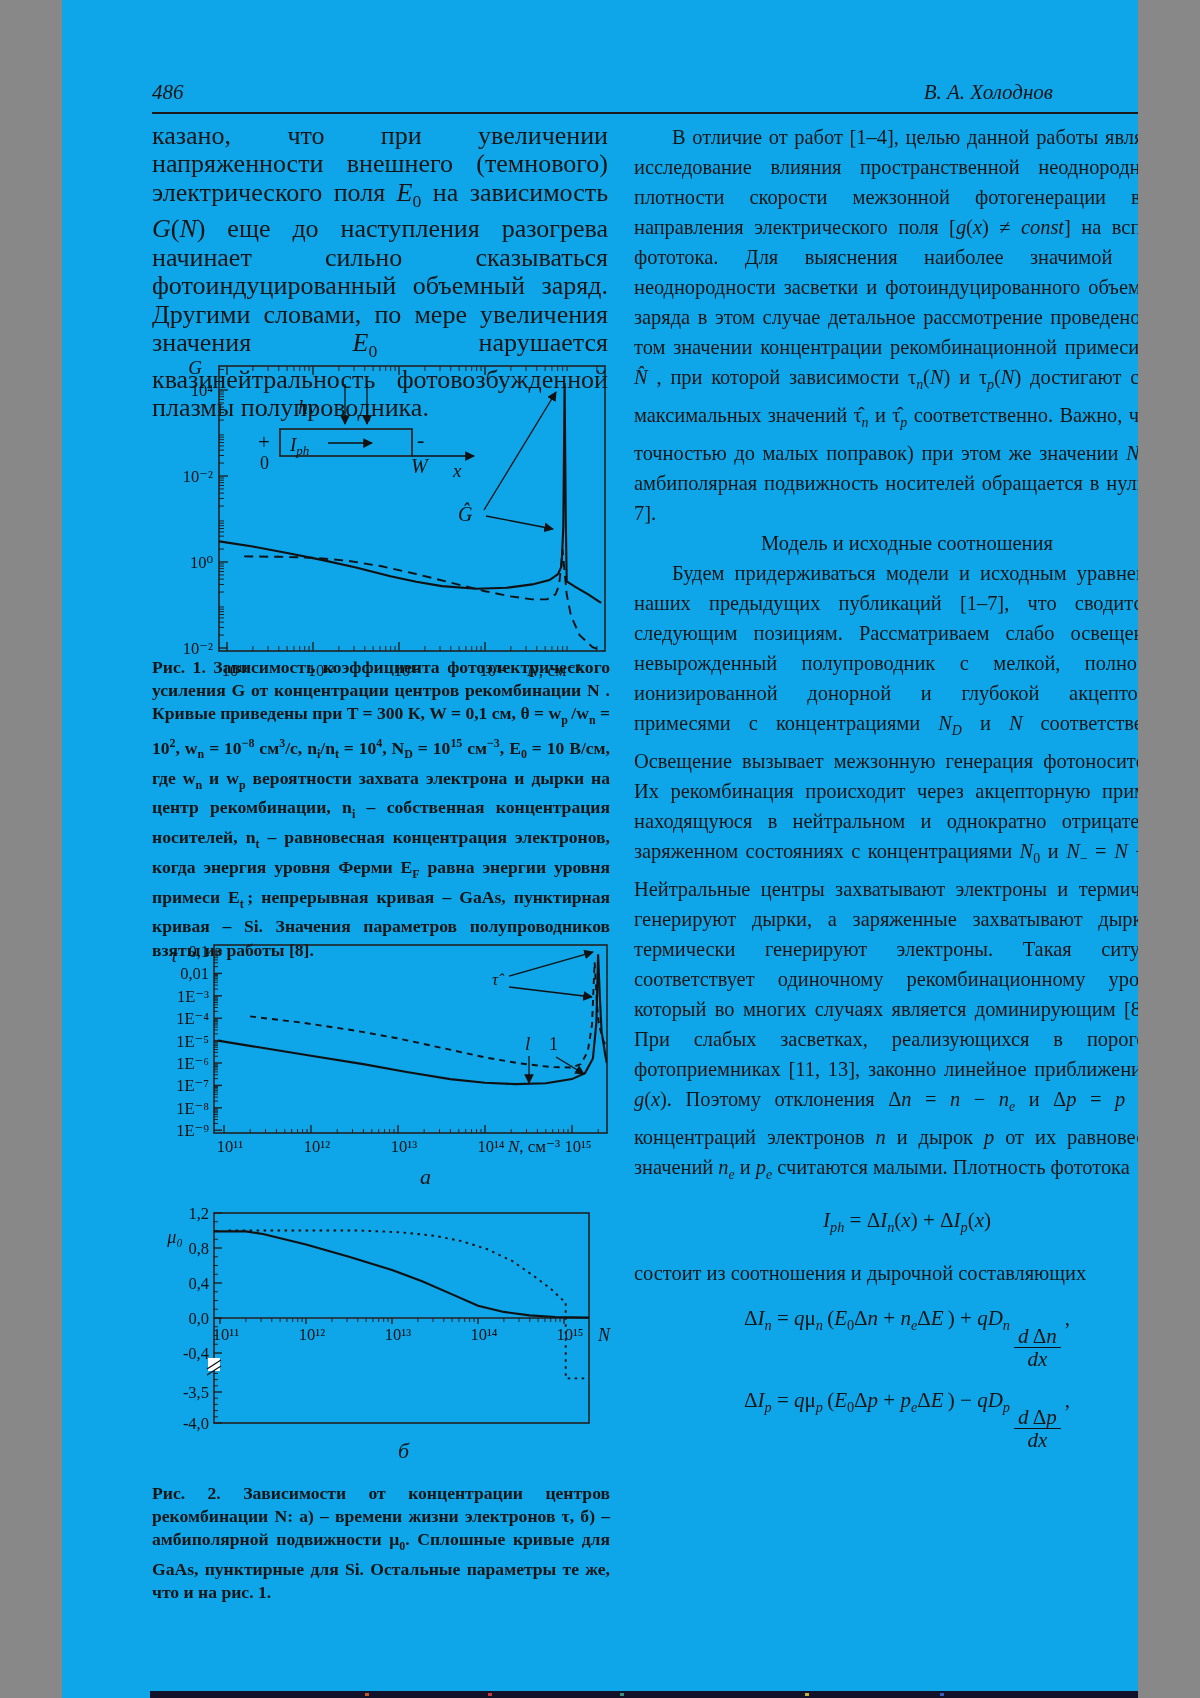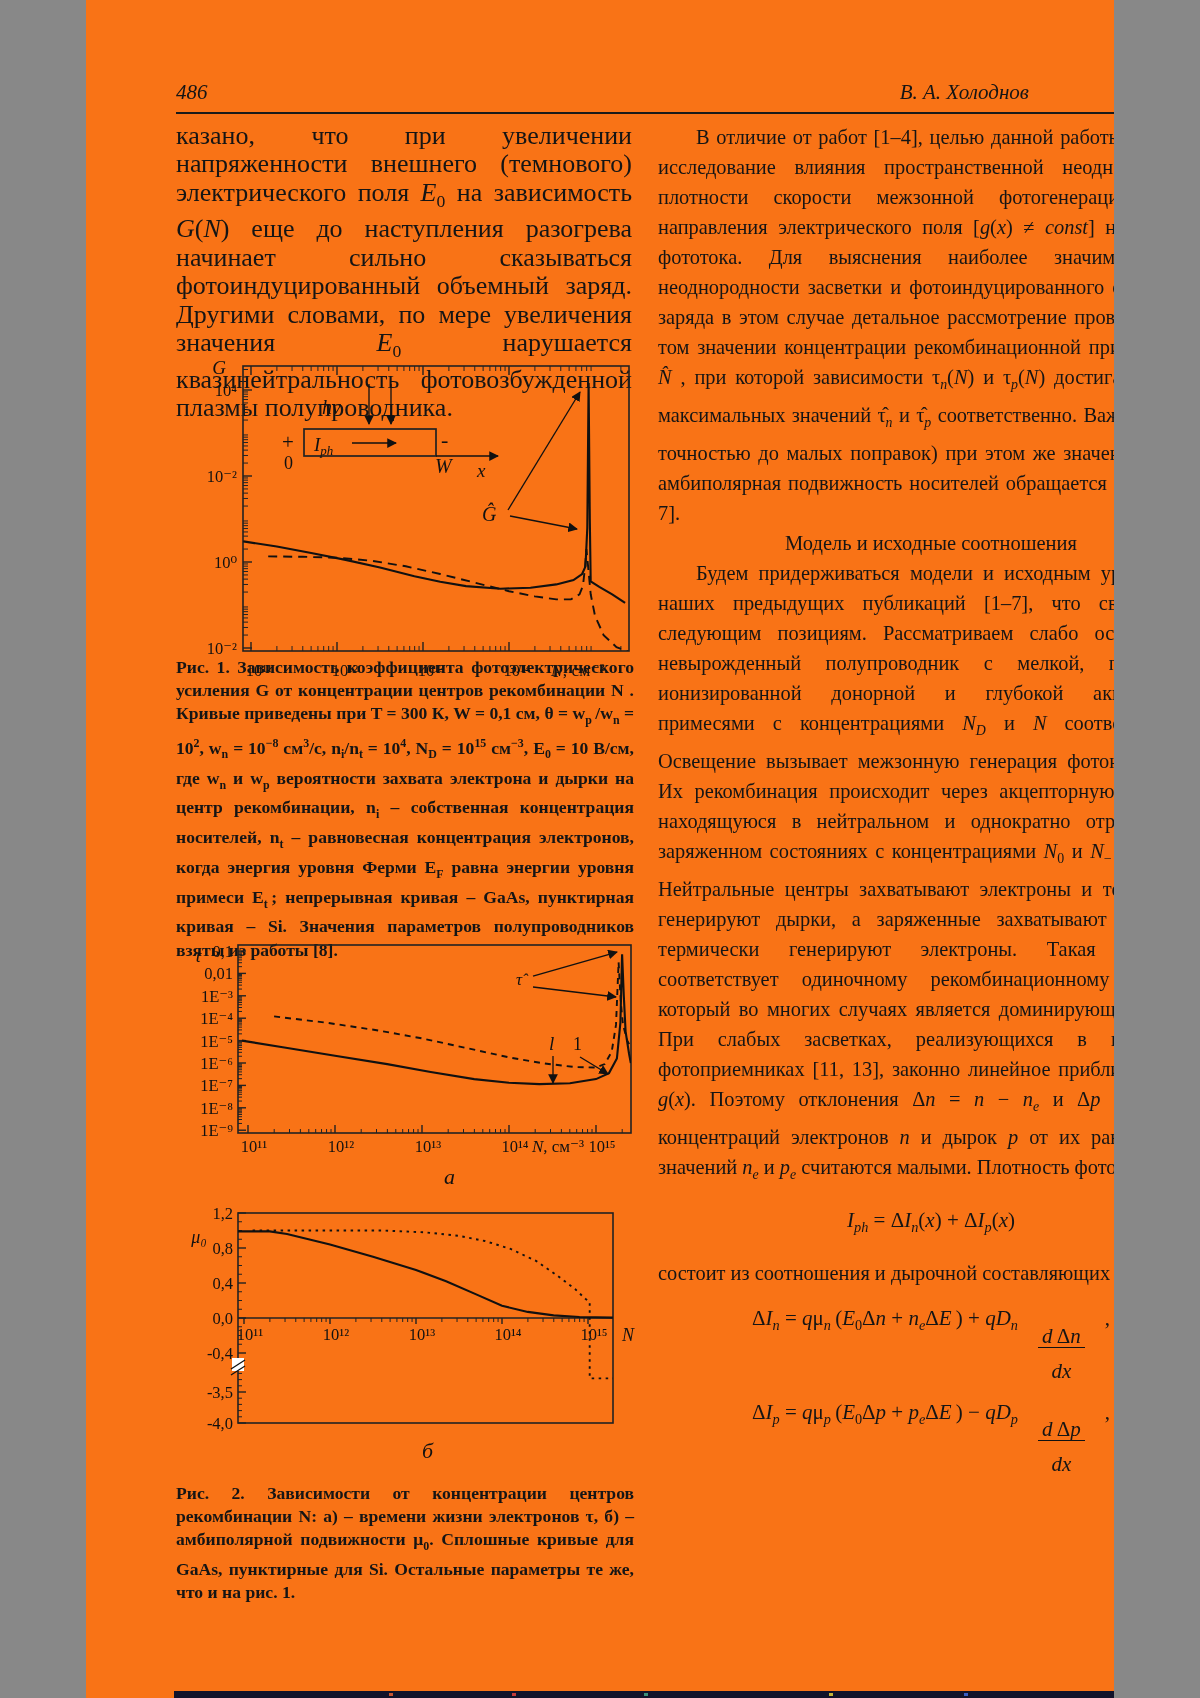--- a/index.html
+++ b/index.html
@@ -1,19 +1,19 @@
 <!DOCTYPE html>
 <html><head>
 <meta charset="utf-8">
 <style>
   html,body{margin:0;padding:0;background:#888;}
   .page{
-    position:relative;width:1028px;height:1698px;background:#f97316;
+    position:relative;width:1028px;height:1698px;background:#0ea5e9;
     font-family:"Liberation Serif","DejaVu Serif",serif;color:#151515;
-    margin:0 auto;overflow:hidden;
+    margin:0 auto;overflow:hidden;padding-left:48px;
   }
   
   .hdr-num{position:absolute;left:90px;top:80px;font-size:21px;font-style:italic;}
   .hdr-author{position:absolute;right:85px;top:80px;font-size:21px;font-style:italic;text-align:center;}
   .hdr-rule{position:absolute;left:90px;top:112px;width:1027px;height:2px;background:#1a1a1a;}
   
   .leftcol-para{
     position:absolute;left:90px;top:122px;width:456px;
     font-size:26px;line-height:28.4px;text-align:justify;
   }
@@ -26,21 +26,21 @@
   .section-heading{
     text-align:center;font-weight:normal;font-size:20.5px;
     margin:17px 0 15px 0;text-indent:0;
   }
   sub{font-size:0.68em;}
   sup{font-size:0.68em;}
   
   .eq-row{display:grid;grid-template-columns:1fr auto 1fr;align-items:center;margin:15px 0;}
   .eq-body{grid-column:2;font-size:21px;white-space:nowrap;}
   .eq-num{grid-column:3;justify-self:end;font-size:21px;}
-  .frac{display:inline-flex;flex-direction:column;align-items:center;vertical-align:-0.85em;margin:0 20px;line-height:1.05;gap:12px;}
+  .frac{display:inline-flex;flex-direction:column;align-items:center;vertical-align:-0.85em;margin:0 4px;line-height:1.05;}
   .frac .fnum{border-bottom:1.5px solid #111;padding:0 4px;}
   .frac .fden{padding:0 4px;}
   
   .fig-caption{
     position:absolute;left:90px;width:458px;
     font-size:17.6px;line-height:23.2px;font-weight:bold;
     text-align:justify;
   }
   .cap1{top:656px;}
   .cap2{top:1482px;}

